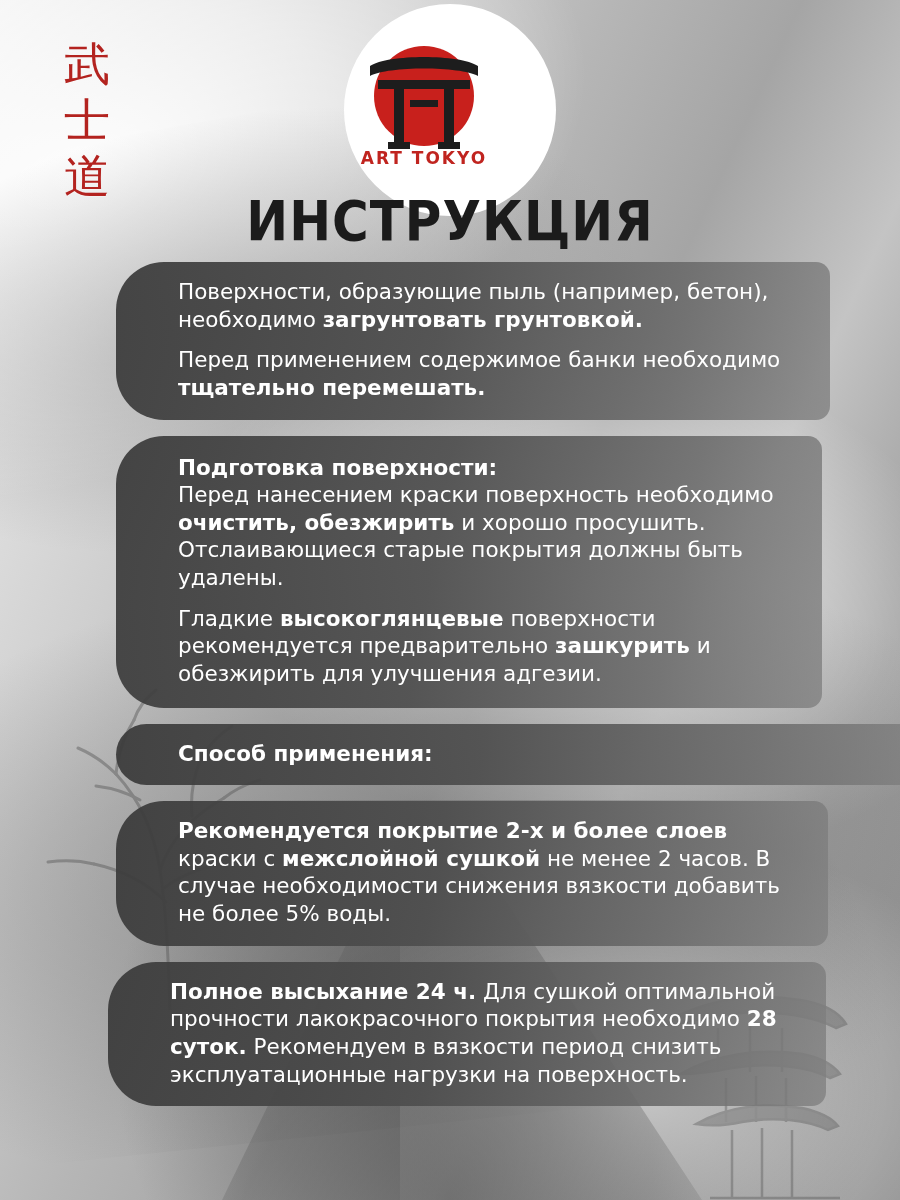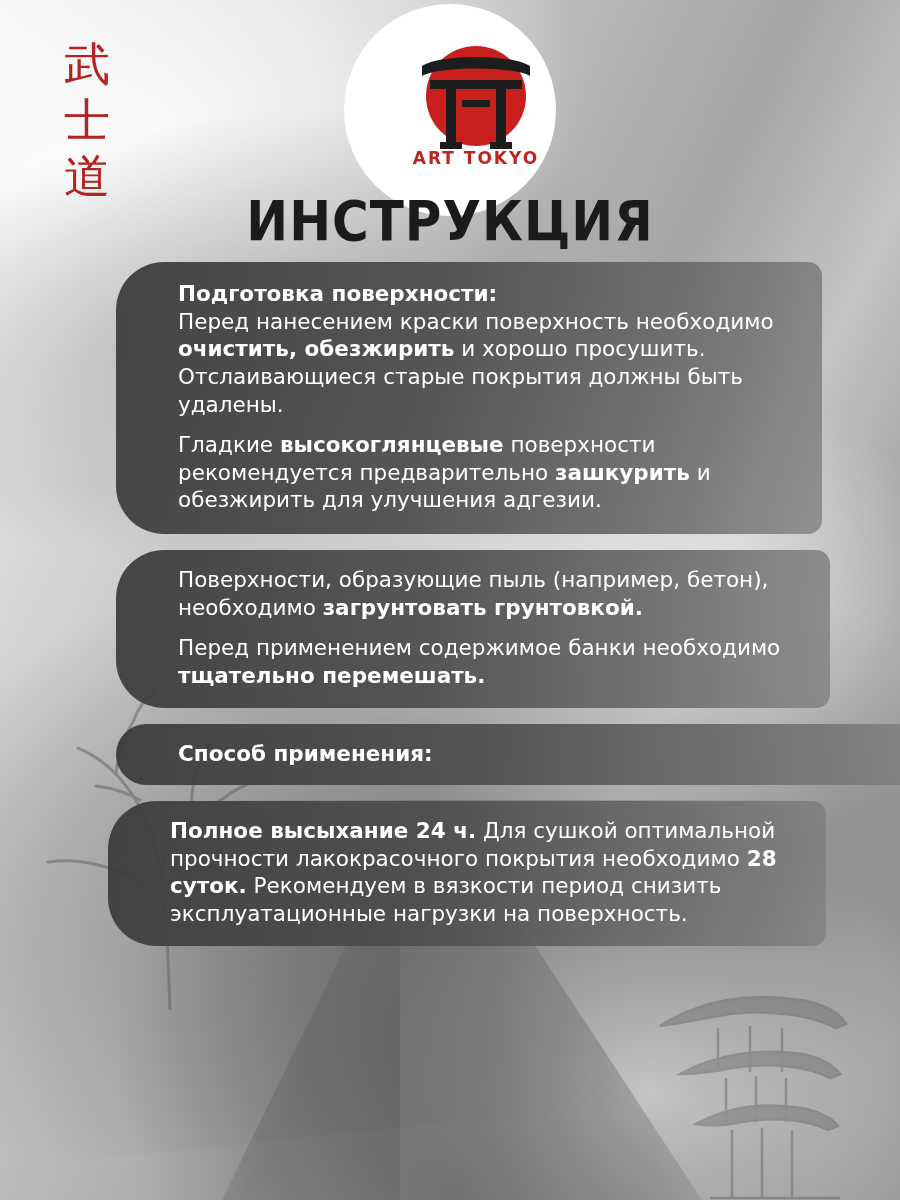--- a/index.html
+++ b/index.html
@@ -109,21 +109,21 @@
   .logo {
     position: absolute;
     left: 50%;
     top: 4px;
     transform: translateX(-50%);
     width: 212px;
     height: 212px;
     border-radius: 50%;
     background: #ffffff;
     display: flex;
-    align-items: flex-end;
+    align-items: flex-start;
     justify-content: center;
     flex-direction: column;
   }
   .logo-inner {
     position: relative;
     width: 160px;
     height: 160px;
   }
   .logo-text {
     position: absolute;
@@ -244,29 +244,32 @@
           <rect x="66" y="70" width="28" height="7"></rect>
         </g>
       </svg>
       <div class="logo-text">ART TOKYO</div>
     </div>
   </div>
 
   <div class="title">ИНСТРУКЦИЯ</div>
 
   <div class="blocks">
+    <div class="block b2">
+        <p><span>Поверхности, образующие пыль (например, бетон), необходимо </span><b>загрунтовать грунтовкой.</b></p>
+        <p><span>Перед применением содержимое банки необходимо </span><b>тщательно перемешать.</b></p>
+      </div>
     <div class="block b1">
         <p><span class="hdr">Подготовка поверхности:</span><br><span>Перед нанесением краски поверхность необходимо </span><b>очистить, обезжирить</b><span> и хорошо просушить. Отслаивающиеся старые покрытия должны быть удалены.</span></p>
         <p><span>Гладкие </span><b>высокоглянцевые</b><span> поверхности рекомендуется предварительно </span><b>зашкурить</b><span> и обезжирить для улучшения адгезии.</span></p>
       </div>
-    <div class="block b2">
-        <p><span>Поверхности, образующие пыль (например, бетон), необходимо </span><b>загрунтовать грунтовкой.</b></p>
-        <p><span>Перед применением содержимое банки необходимо </span><b>тщательно перемешать.</b></p>
-      </div>
     <div class="block b3">
         <p><span class="hdr">Способ применения:</span><br></p>
       </div>
+    <div class="block b4">
+        <p><b>Рекомендуется покрытие 2-х и более слоев</b><span> краски с </span><b>межслойной сушкой</b><span> не менее 2 часов. В случае необходимости снижения вязкости добавить не более 5% воды.</span></p>
+      </div>
     <div class="block b5">
         <p><b>Полное высыхание 24 ч.</b><span> Для сушкой оптимальной прочности лакокрасочного покрытия необходимо </span><b>28 суток.</b><span> Рекомендуем в вязкости период снизить эксплуатационные нагрузки на поверхность.</span></p>
       </div>
   </div>
 
 </div>
 
 </body></html>

